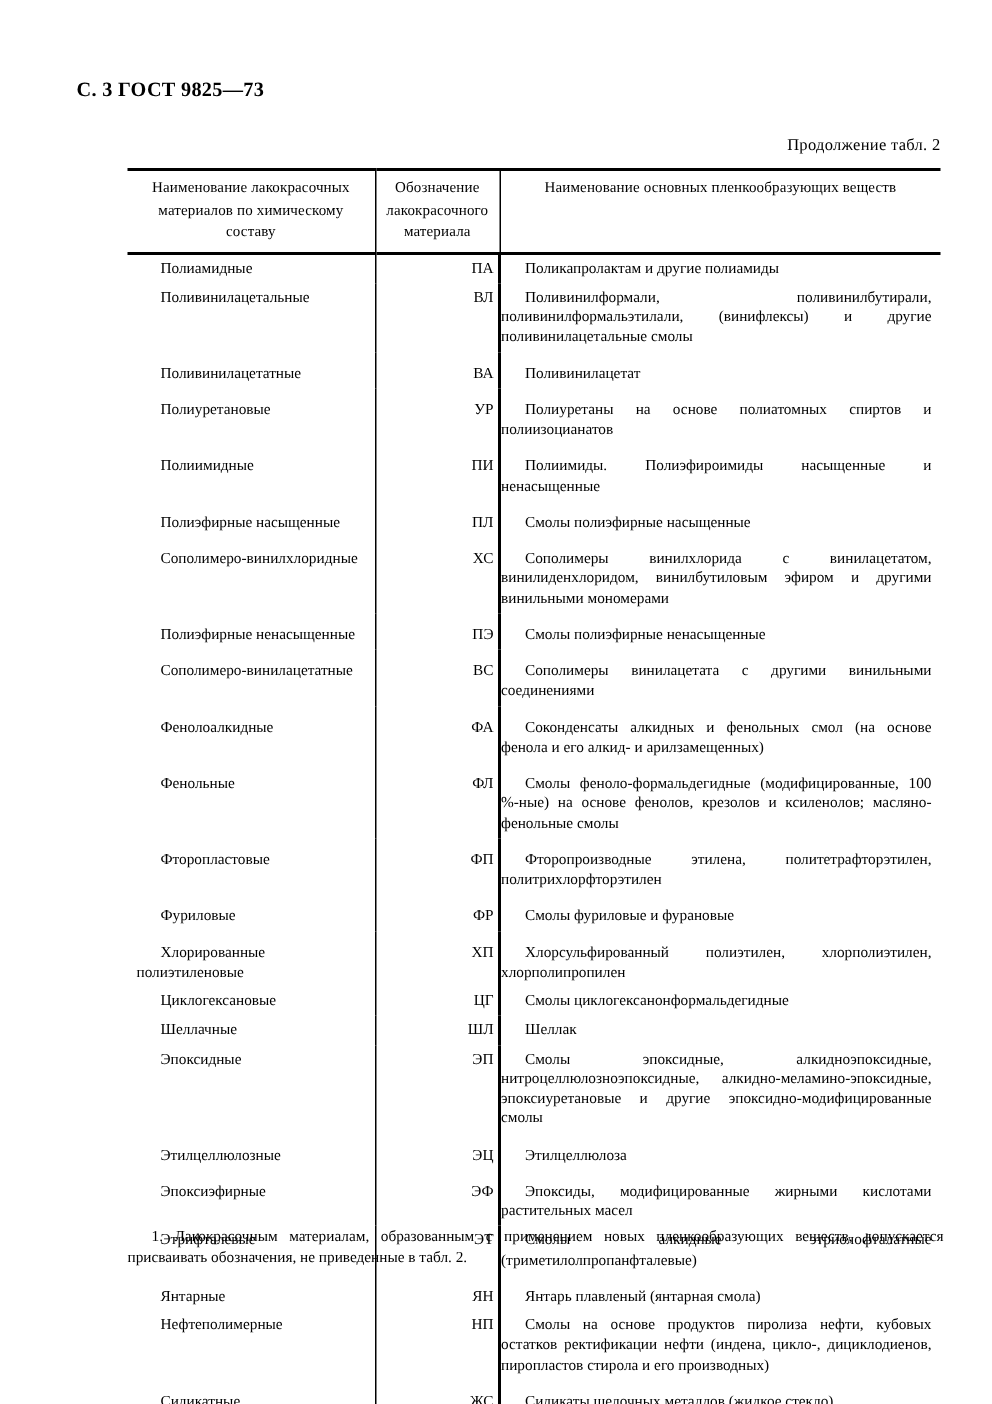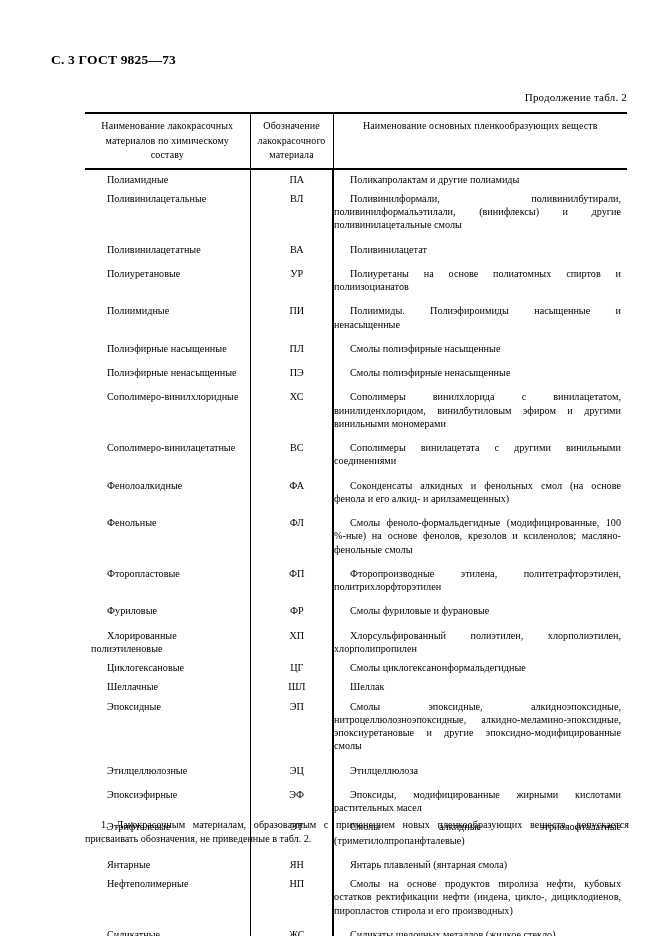--- a/index.html
+++ b/index.html
@@ -77,21 +77,21 @@
     border-right: 1.1px solid #000;
     padding-left: 6px;
     padding-right: 6px;
     text-indent: 16px;
     text-align: justify;
     text-align-last: left;
     hyphens: manual;
   }
   .tbl tbody td.col-code {
     border-right: 2.2px solid #000;
-    text-align: center;
+    text-align: right;
     padding-left: 14px;
     padding-right: 3px;
   }
   .tbl tbody td.col-desc {
     padding-right: 6px;
     text-indent: 16px;
     text-align: justify;
     text-align-last: left;
   }
   
@@ -164,30 +164,30 @@
           <td class="col-name">Полиимидные</td>
           <td class="col-code">ПИ</td>
           <td class="col-desc">Полиимиды. Полиэфироимиды насыщенные и ненасыщенные</td>
         </tr>
         <tr class="pad-top">
           <td class="col-name">Полиэфирные насыщенные</td>
           <td class="col-code">ПЛ</td>
           <td class="col-desc">Смолы полиэфирные насыщенные</td>
         </tr>
         <tr class="pad-top">
+          <td class="col-name">Сополимеро-винилхлоридные</td>
+          <td class="col-code">ХС</td>
+          <td class="col-desc">Сополимеры винилхлорида с винилацетатом, винилиденхлоридом, винилбутиловым эфиром и другими винильными мономерами</td>
+        </tr>
+        <tr class="pad-top">
           <td class="col-name">Полиэфирные ненасыщенные</td>
           <td class="col-code">ПЭ</td>
           <td class="col-desc">Смолы полиэфирные ненасыщенные</td>
         </tr>
         <tr class="pad-top">
-          <td class="col-name">Сополимеро-винилхлоридные</td>
-          <td class="col-code">ХС</td>
-          <td class="col-desc">Сополимеры винилхлорида с винилацетатом, винилиденхлоридом, винилбутиловым эфиром и другими винильными мономерами</td>
-        </tr>
-        <tr class="pad-top">
           <td class="col-name">Сополимеро-винилацетатные</td>
           <td class="col-code">ВС</td>
           <td class="col-desc">Сополимеры винилацетата с другими винильными соединениями</td>
         </tr>
         <tr class="pad-top">
           <td class="col-name">Фенолоалкидные</td>
           <td class="col-code">ФА</td>
           <td class="col-desc">Соконденсаты алкидных и фенольных смол (на основе фенола и его алкид- и арилзамещенных)</td>
         </tr>
         <tr class="pad-top">

